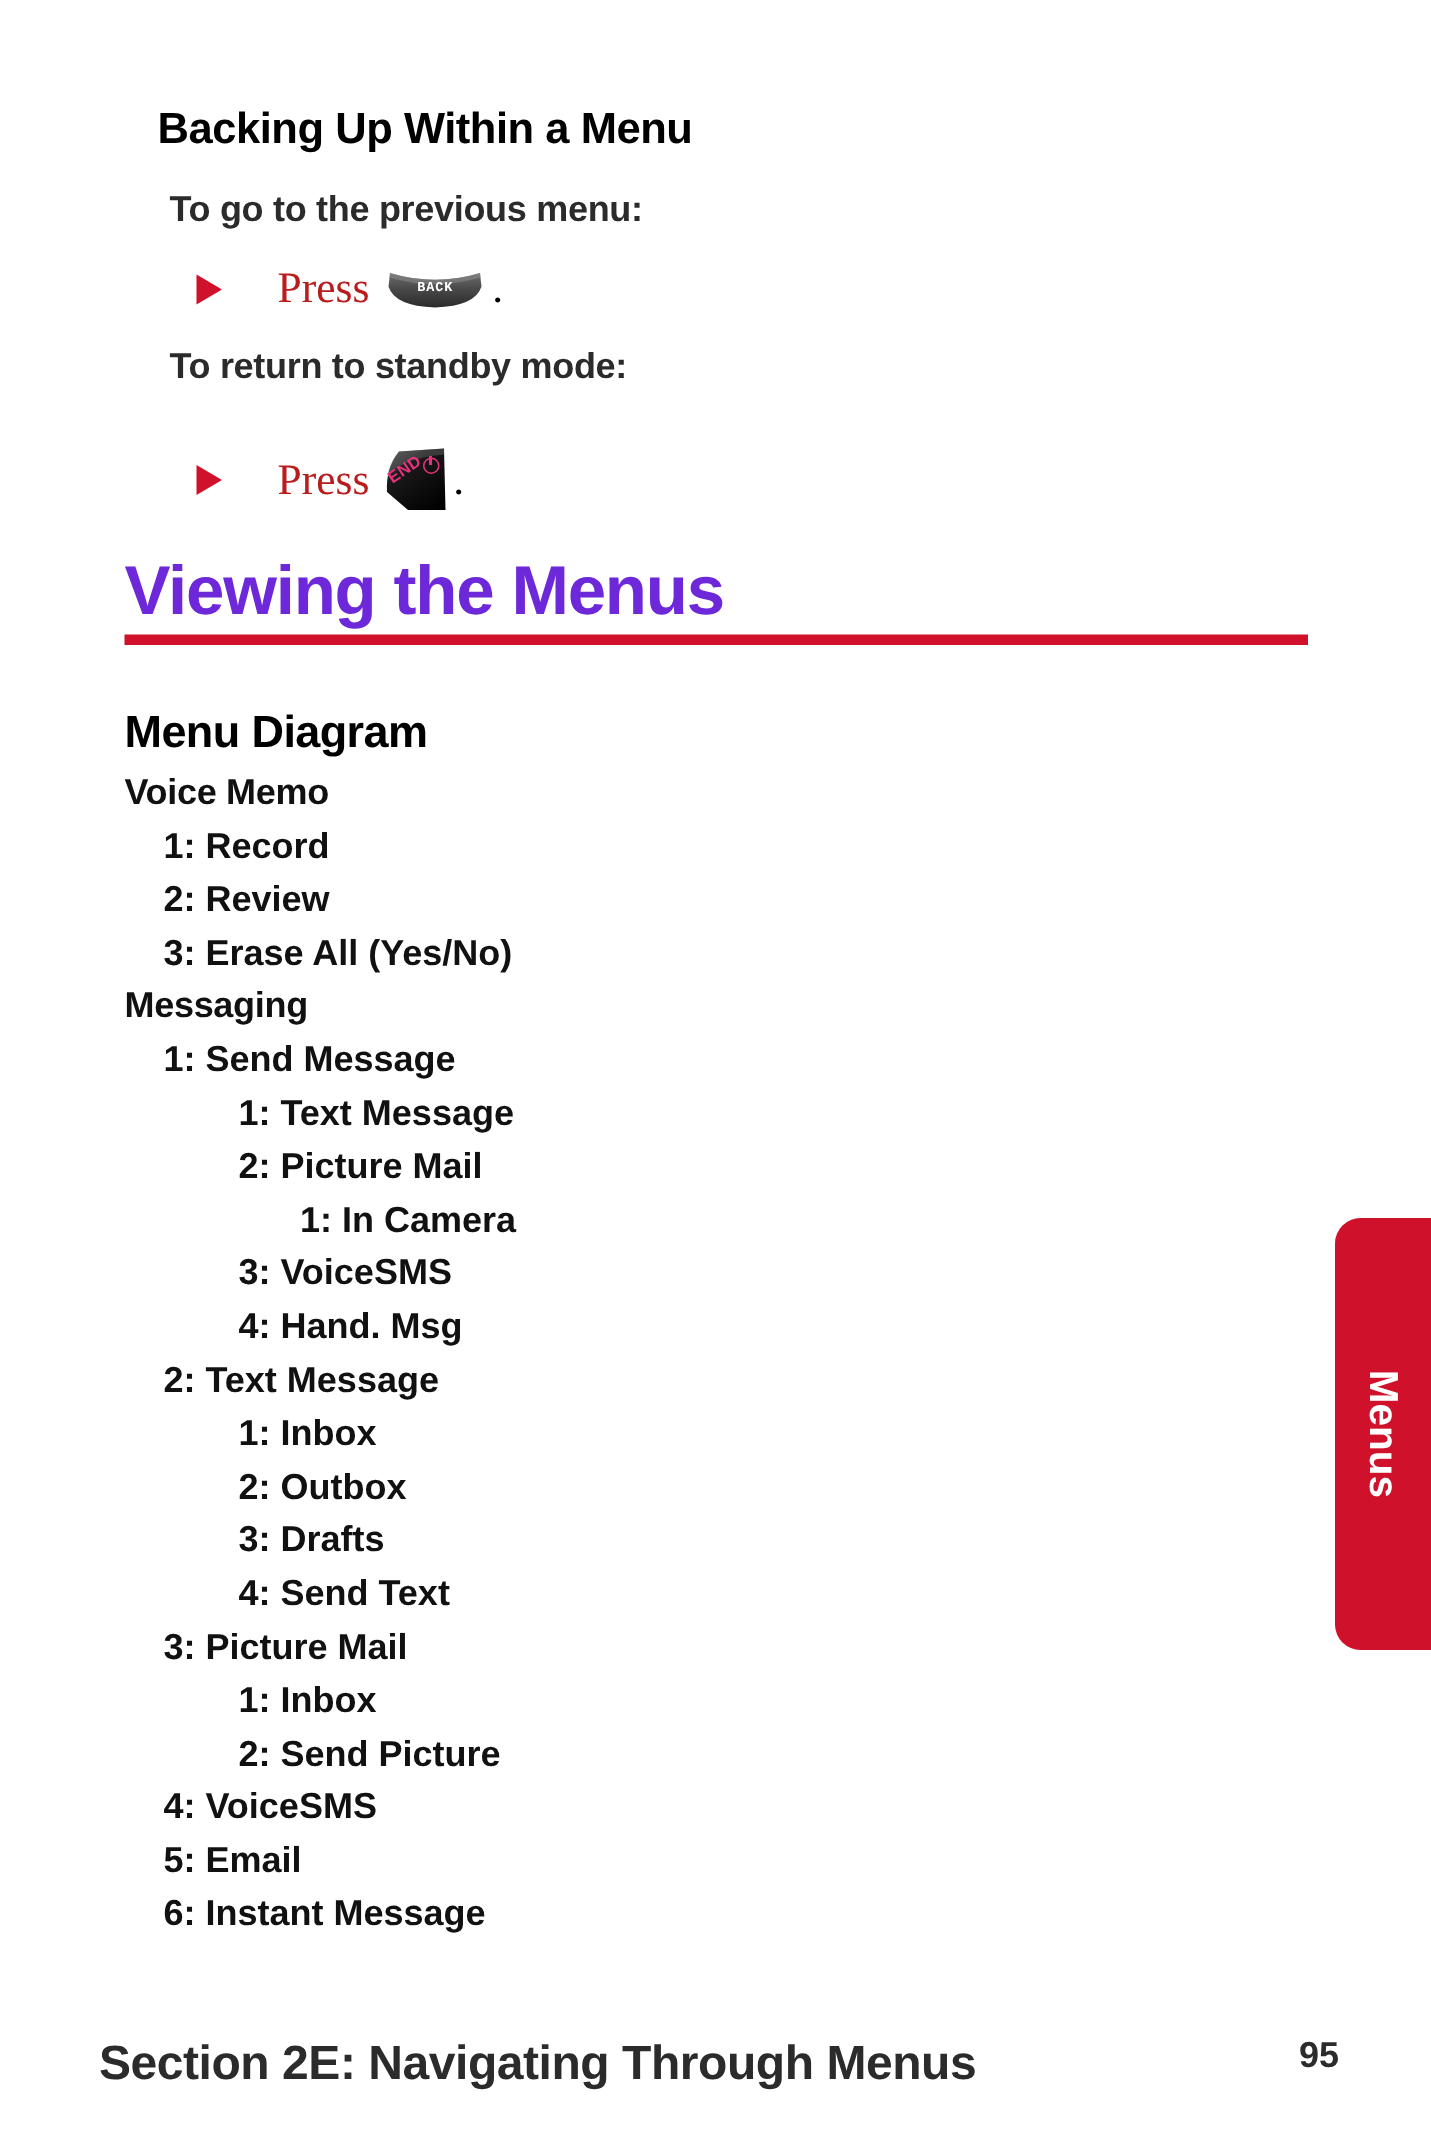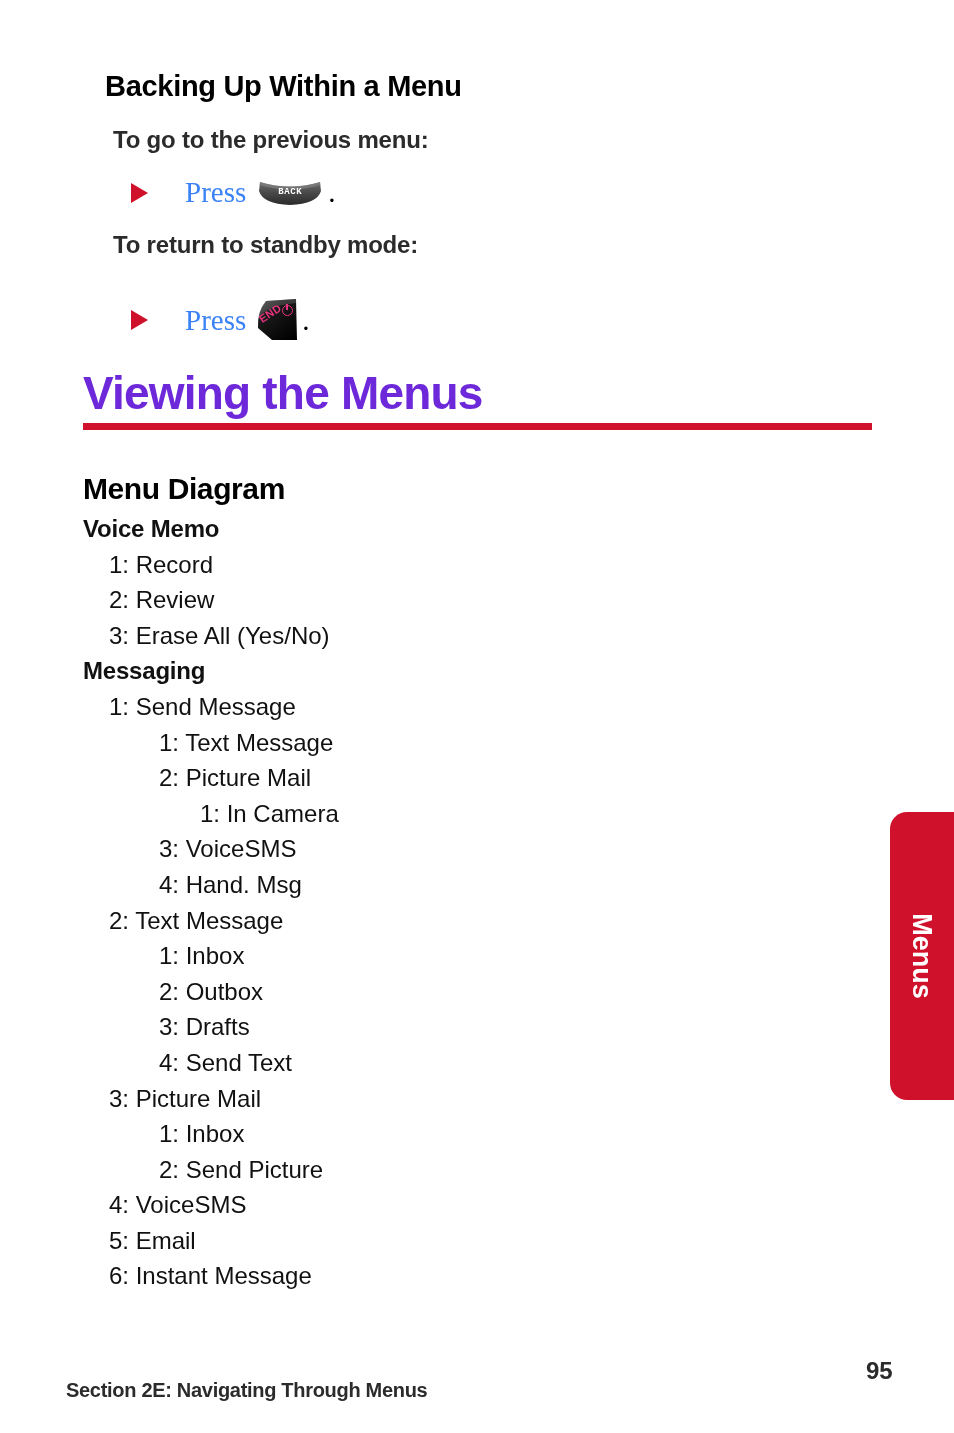--- a/index.html
+++ b/index.html
@@ -59,21 +59,21 @@
     width: 0; height: 0;
     border-left: 17px solid #D0112B;
     border-top: 10px solid transparent;
     border-bottom: 10px solid transparent;
     display: inline-block;
     flex: 0 0 auto;
   }
   .press-word {
     font-family: "Liberation Serif", serif;
     font-size: 29px;
-    color: #3b82f6;
+    color: #b91c1c;
     margin-left: 37px;
     flex: 0 0 auto;
   }
   .period {
     font-family: "Liberation Serif", serif;
     font-size: 29px;
     color: #000;
     flex: 0 0 auto;
   }
 
@@ -178,20 +178,21 @@
     position: absolute;
     left: 83px;
     top: 511px;
     width: 640px;
   }
   .tree .node {
     font-size: 24px;
     line-height: 35.6px;
     color: #111;
     white-space: nowrap;
+    font-weight: bold;
   }
   .tree .node.lvl0 {
     font-weight: bold;
     padding-left: 0px;
     letter-spacing: -0.2px;
   }
   .tree .node.lvl1 { padding-left: 26px; }
   .tree .node.lvl2 { padding-left: 76px; }
   .tree .node.lvl3 { padding-left: 117px; }
 
@@ -220,26 +221,25 @@
     transform: rotate(90deg);
     transform-origin: 32px 32px;
     white-space: nowrap;
   }
 
   
   .footer-left {
     position: absolute;
     left: 66px;
     top: 1357px;
-    font-size: 20px;
+    font-size: 32px;
     font-weight: bold;
     letter-spacing: -0.3px;
     color: #2b2b2b;
     white-space: nowrap;
-    margin-top: 22px;
   }
   .footer-page {
     position: absolute;
     left: 866px;
     top: 1357px;
     font-size: 24px;
     font-weight: bold;
     color: #2b2b2b;
     white-space: nowrap;
   }

